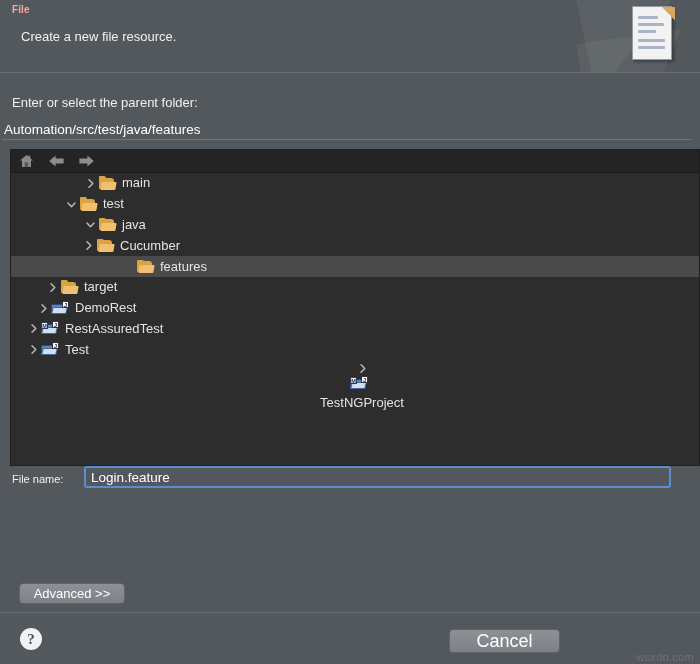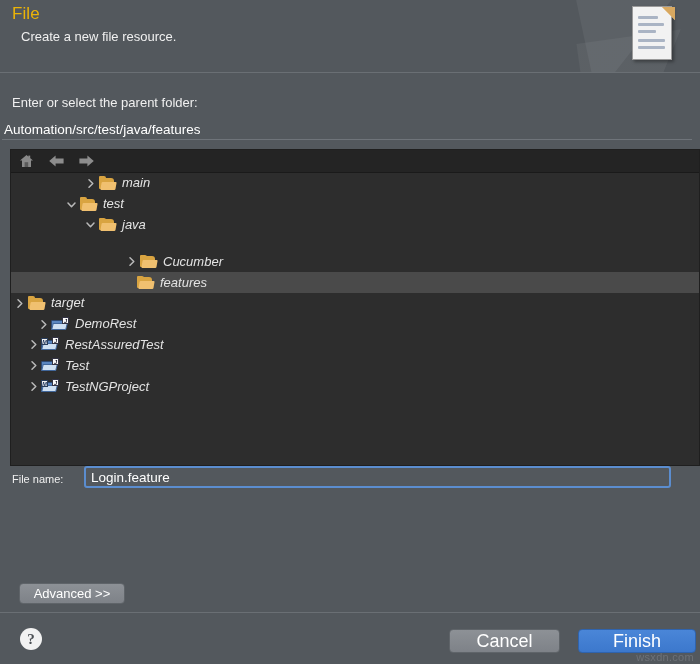--- a/index.html
+++ b/index.html
@@ -22,23 +22,23 @@
     height: 73px;
     background: #53585d;
     border-bottom: 1px solid #6a6f74;
     box-sizing: border-box;
     overflow: hidden;
   }
   .header-title {
     position: absolute;
     left: 12px;
     top: 4px;
-    font-size: 17px;
-    font-weight: normal;
-    color: #eab308;
+    font-size: 10px;
+    font-weight: bold;
+    color: #fca5a5;
     letter-spacing: 0.1px;
   }
   .header-sub {
     position: absolute;
     left: 21px;
     top: 29px;
     font-size: 13px;
     color: #f0f0f0;
   }
   .header-art {
@@ -143,21 +143,20 @@
   .tree-panel {
     position: absolute;
     left: 10px;
     top: 76px;
     width: 690px;
     height: 317px;
     background: #2d2d2d;
     border: 1px solid #1f1f1f;
     box-sizing: border-box;
     overflow: hidden;
-    font-style: italic;
   }
   .tree-toolbar {
     height: 23px;
     background: #242424;
     border-bottom: 1px solid #1a1a1a;
     display: flex;
     align-items: center;
     padding-left: 5px;
     gap: 9px;
     box-sizing: border-box;
@@ -466,21 +465,21 @@
           </span>
           <span class="row-icon">
             <span class="folder">
               <span class="back"></span>
               <span class="tab"></span>
               <span class="front"></span>
             </span>
           </span>
           <span class="row-label">java</span>
         </div>
-        <div class="tree-row" style="padding-left: 112px; margin-top: 16px;">
+        <div class="tree-row" style="padding-left: 69px;">
           <span class="twisty">
             <svg width="11" height="11" viewBox="0 0 11 11">
               <path d="M4 1.8 L7.8 5.5 L4 9.2" fill="none" stroke="#b9b9b9" stroke-width="1.5" stroke-linecap="round" stroke-linejoin="round"></path>
             </svg>
           </span>
           <span class="row-icon">
             <span class="folder">
               <span class="back"></span>
               <span class="tab"></span>
               <span class="front"></span>
@@ -496,21 +495,21 @@
           </span>
           <span class="row-icon">
             <span class="folder">
               <span class="back"></span>
               <span class="tab"></span>
               <span class="front"></span>
             </span>
           </span>
           <span class="row-label">features</span>
         </div>
-        <div class="tree-row" style="">
+        <div class="tree-row" style="padding-left: 33px;">
           <span class="twisty">
             <svg width="11" height="11" viewBox="0 0 11 11">
               <path d="M4 1.8 L7.8 5.5 L4 9.2" fill="none" stroke="#b9b9b9" stroke-width="1.5" stroke-linecap="round" stroke-linejoin="round"></path>
             </svg>
           </span>
           <span class="row-icon">
             <span class="folder">
               <span class="back"></span>
               <span class="tab"></span>
               <span class="front"></span>
@@ -557,21 +556,21 @@
           </span>
           <span class="row-icon">
             <span class="projfolder">
               <span class="pback"></span>
               <span class="pfront"></span>
               <span class="badge j">J</span>
             </span>
           </span>
           <span class="row-label">Test</span>
         </div>
-        <div class="tree-row" style="padding-left: 14px;">
+        <div class="tree-row" style="padding-left: 14px; flex-direction: column;">
           <span class="twisty">
             <svg width="11" height="11" viewBox="0 0 11 11">
               <path d="M4 1.8 L7.8 5.5 L4 9.2" fill="none" stroke="#b9b9b9" stroke-width="1.5" stroke-linecap="round" stroke-linejoin="round"></path>
             </svg>
           </span>
           <span class="row-icon">
             <span class="projfolder">
               <span class="pback"></span>
               <span class="pfront"></span>
               <span class="badge m">M</span>
@@ -587,15 +586,14 @@
   <div class="file-input-wrap">
     <input class="file-input" type="text" value="Login.feature" style="">
   </div>
 
   <button class="adv-btn">Advanced &gt;&gt;</button>
 </div>
 
 <div class="footer">
   <div class="help-icon">?</div>
   <button class="btn btn-cancel">Cancel</button>
-  <button class="btn btn-finish">Finish</button>
   <div class="watermark">wsxdn.com</div>
 </div>
 
 </body></html>

